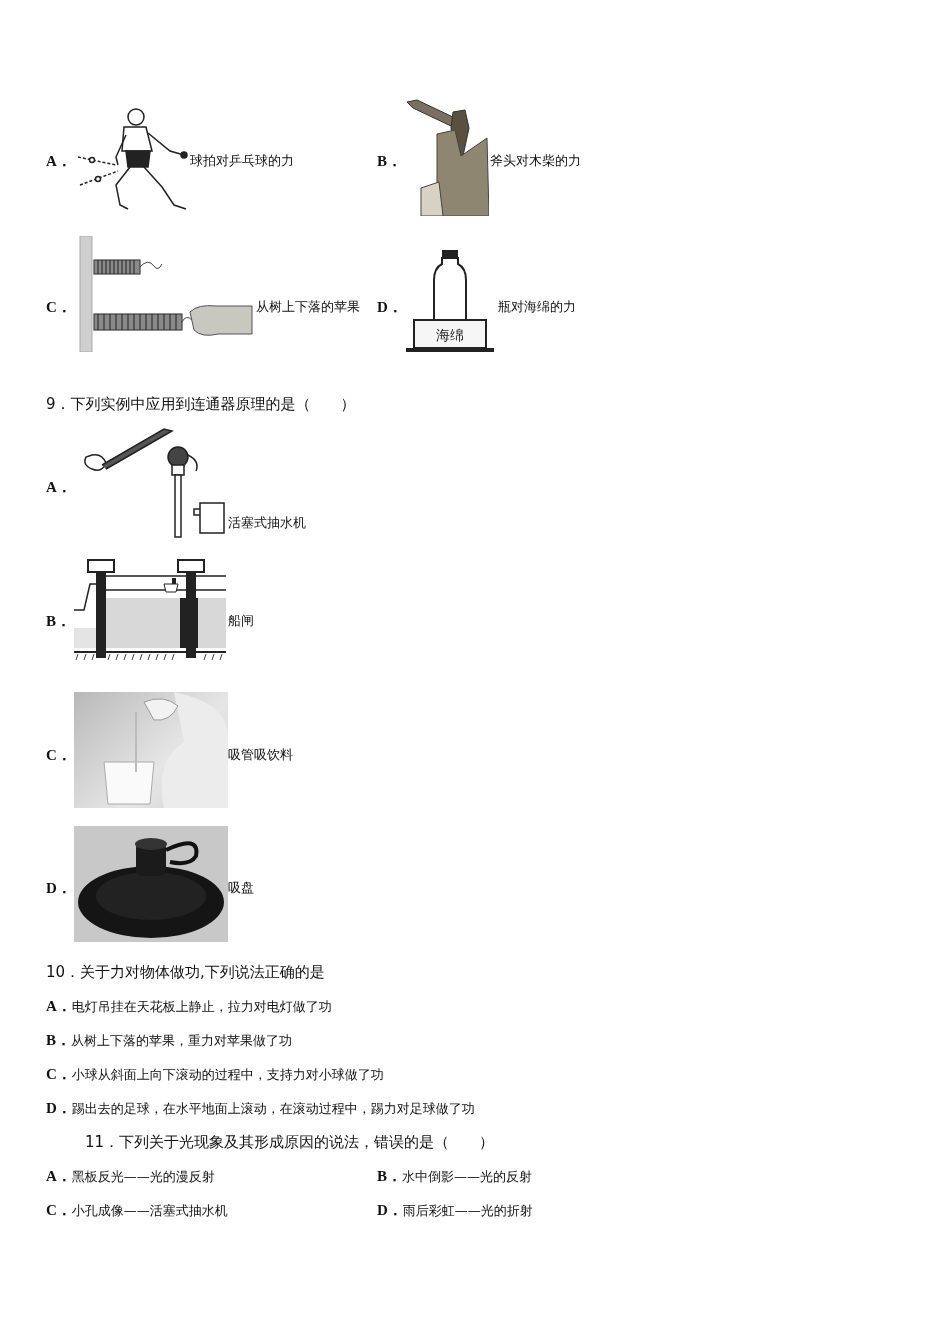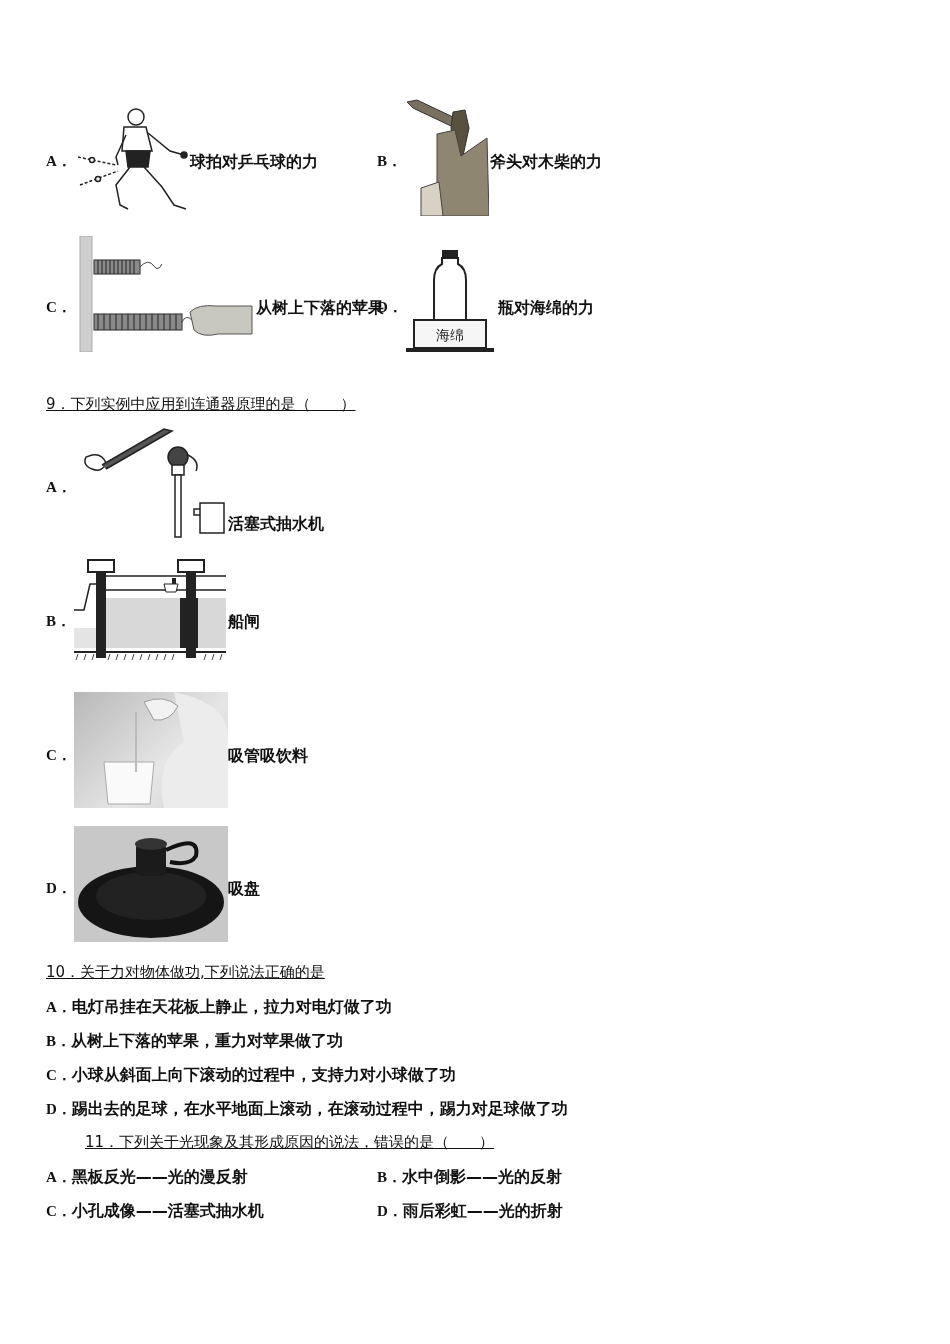--- a/index.html
+++ b/index.html
@@ -3,22 +3,22 @@
 <meta charset="utf-8">
 <style>
   html, body { margin: 0; padding: 0; background: #ffffff; }
   body {
     width: 950px; height: 1344px; position: relative; overflow: hidden;
     font-family: "DejaVu Sans", "Liberation Sans", sans-serif;
     color: #111; font-size: 15px;
   }
   .abs { position: absolute; }
   .lbl { font-family: "Liberation Serif", "DejaVu Serif", serif; font-weight: bold; font-size: 15px; }
-  .txt { font-size: 16px; white-space: nowrap; font-weight: bold; }
-  .q { font-size: 15px; white-space: nowrap; text-decoration: underline; }
+  .txt { font-size: 13px; white-space: nowrap; }
+  .q { font-size: 15px; white-space: nowrap; }
   .fig { position: absolute; }
   svg { display: block; }
 </style>
 </head>
 <body>
 
 <div>
   <span class="abs lbl" style="left:46px;top:152px;">A．</span>
   <div class="fig" style="left:76px;top:105px;width:112px;height:110px;">
     <svg width="112" height="110" viewBox="0 0 112 110">

